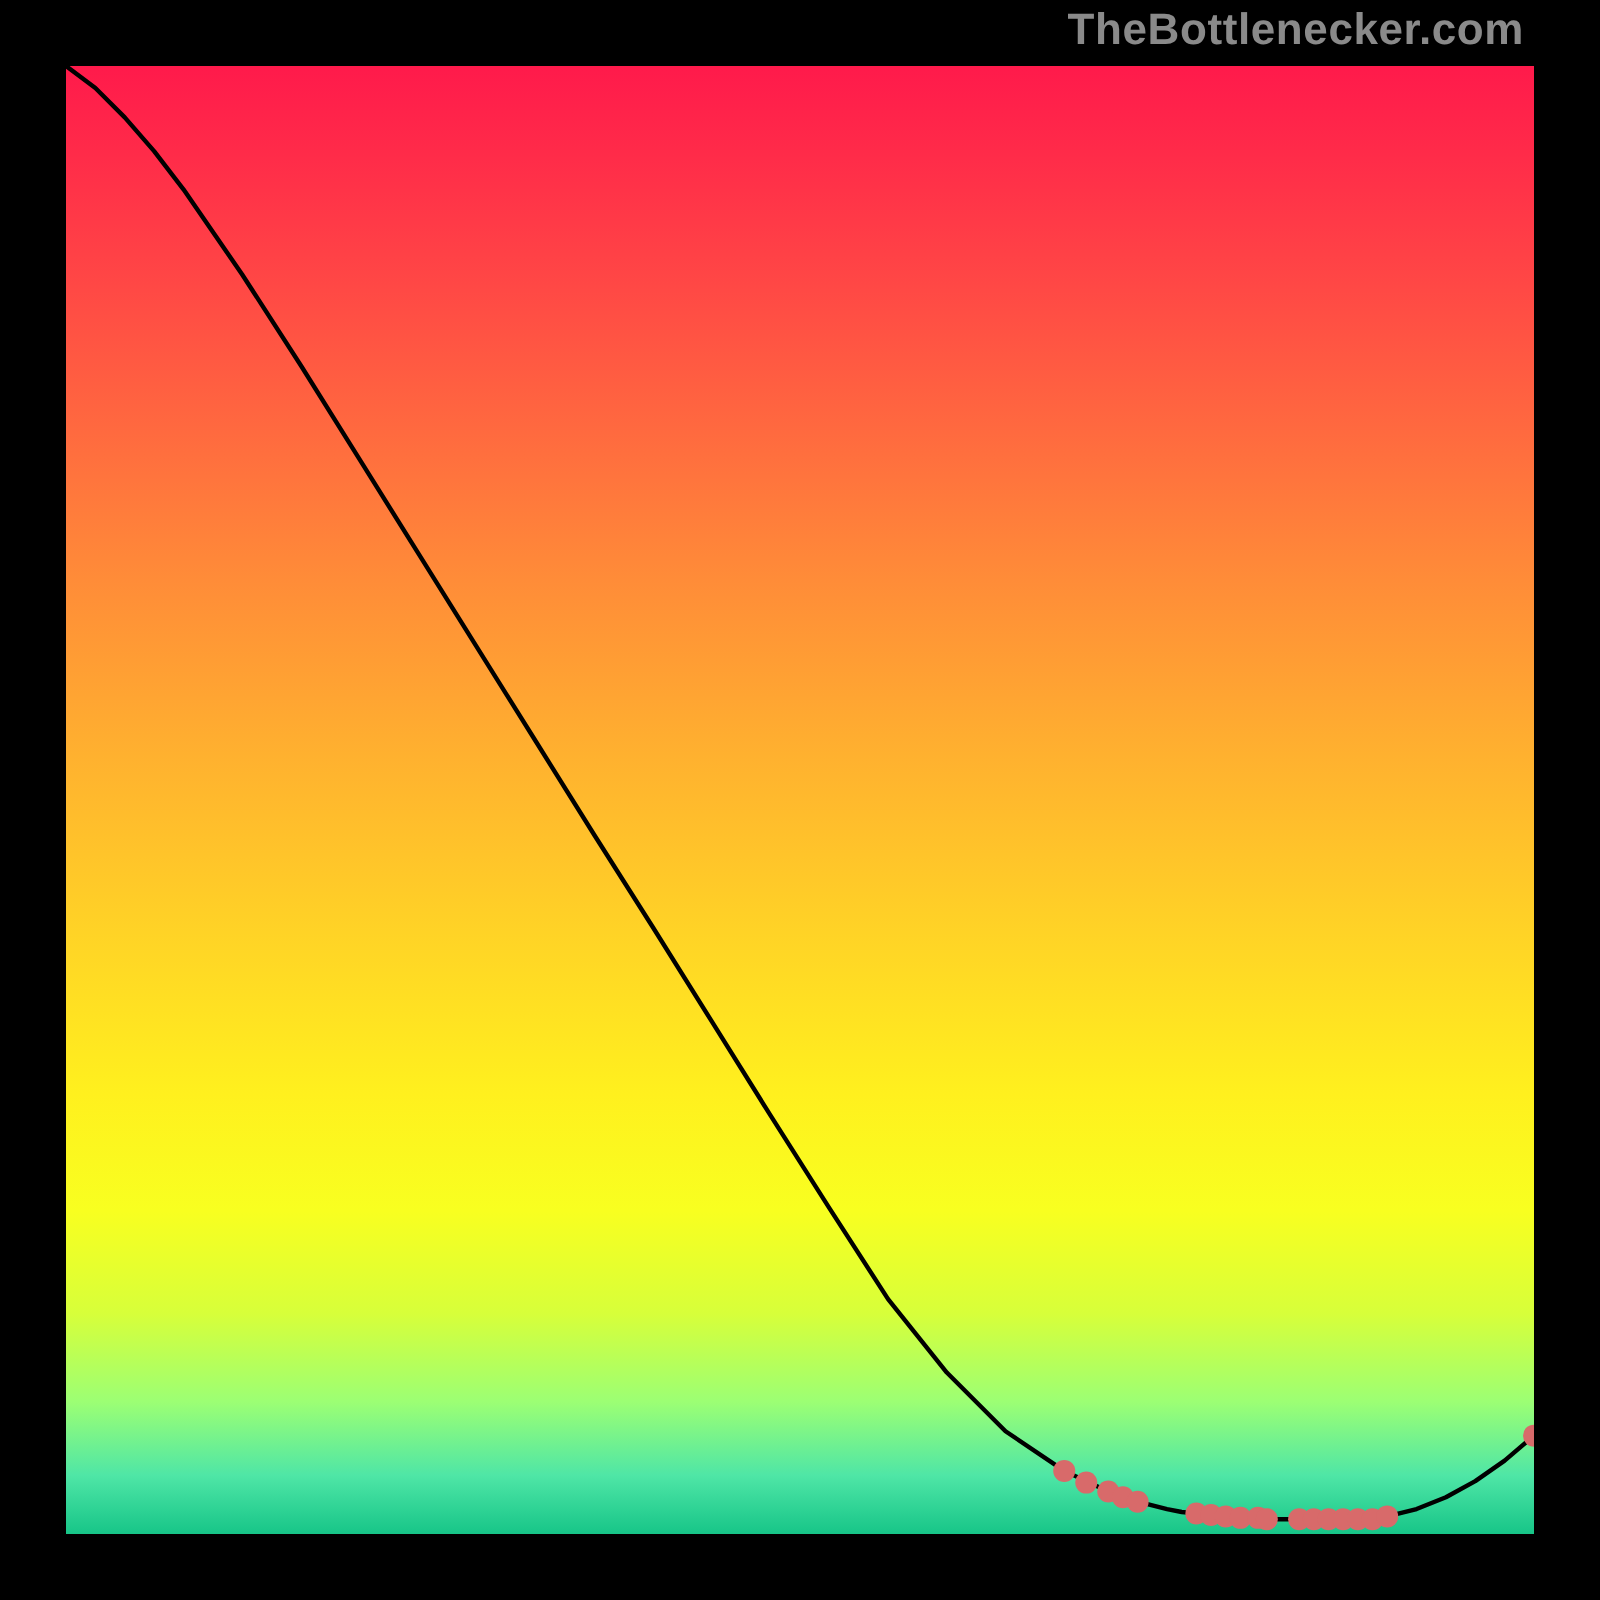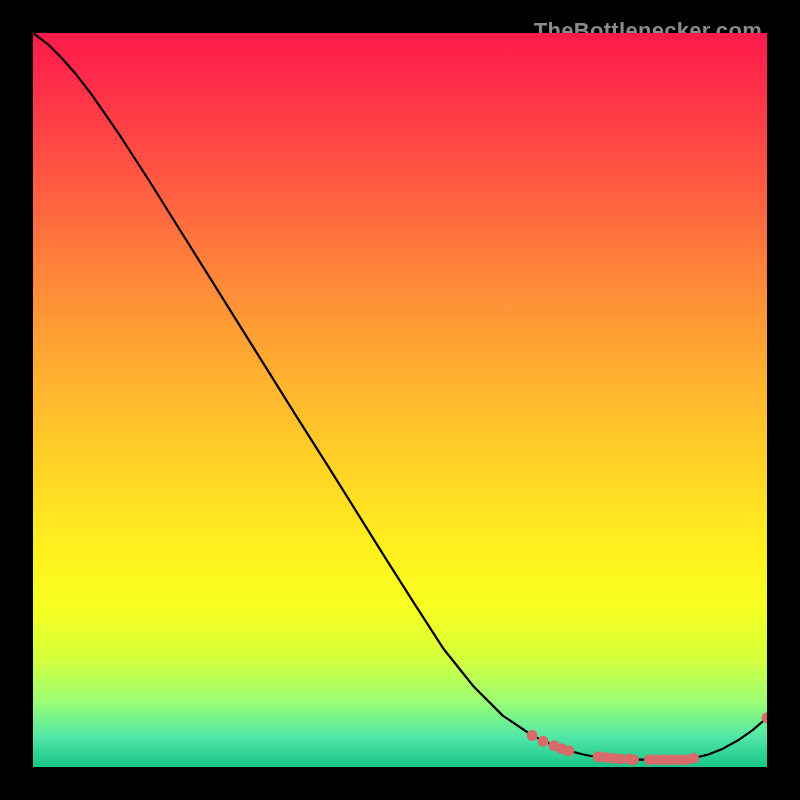--- a/index.html
+++ b/index.html
@@ -19,21 +19,21 @@
       #ffd326 59%,
       #fff01e 70%,
       #f8ff20 78%,
       #d7ff3a 85%,
       #9cff74 91%,
       #4fe6a6 96%,
       #17c588 100%);
   }
   .attr {
     position: absolute;
-    top: 18px; right: 38px;
+    top: 2px; right: 38px;
     font-family: Arial, Helvetica, sans-serif;
     font-size: 22px;
     font-weight: 600;
     color: #8a8a8a;
     letter-spacing: 0.3px;
     user-select: none;
   }
   svg.curve { position: absolute; left: 0; top: 0; width: 734px; height: 734px; }
 </style>
 </head>

